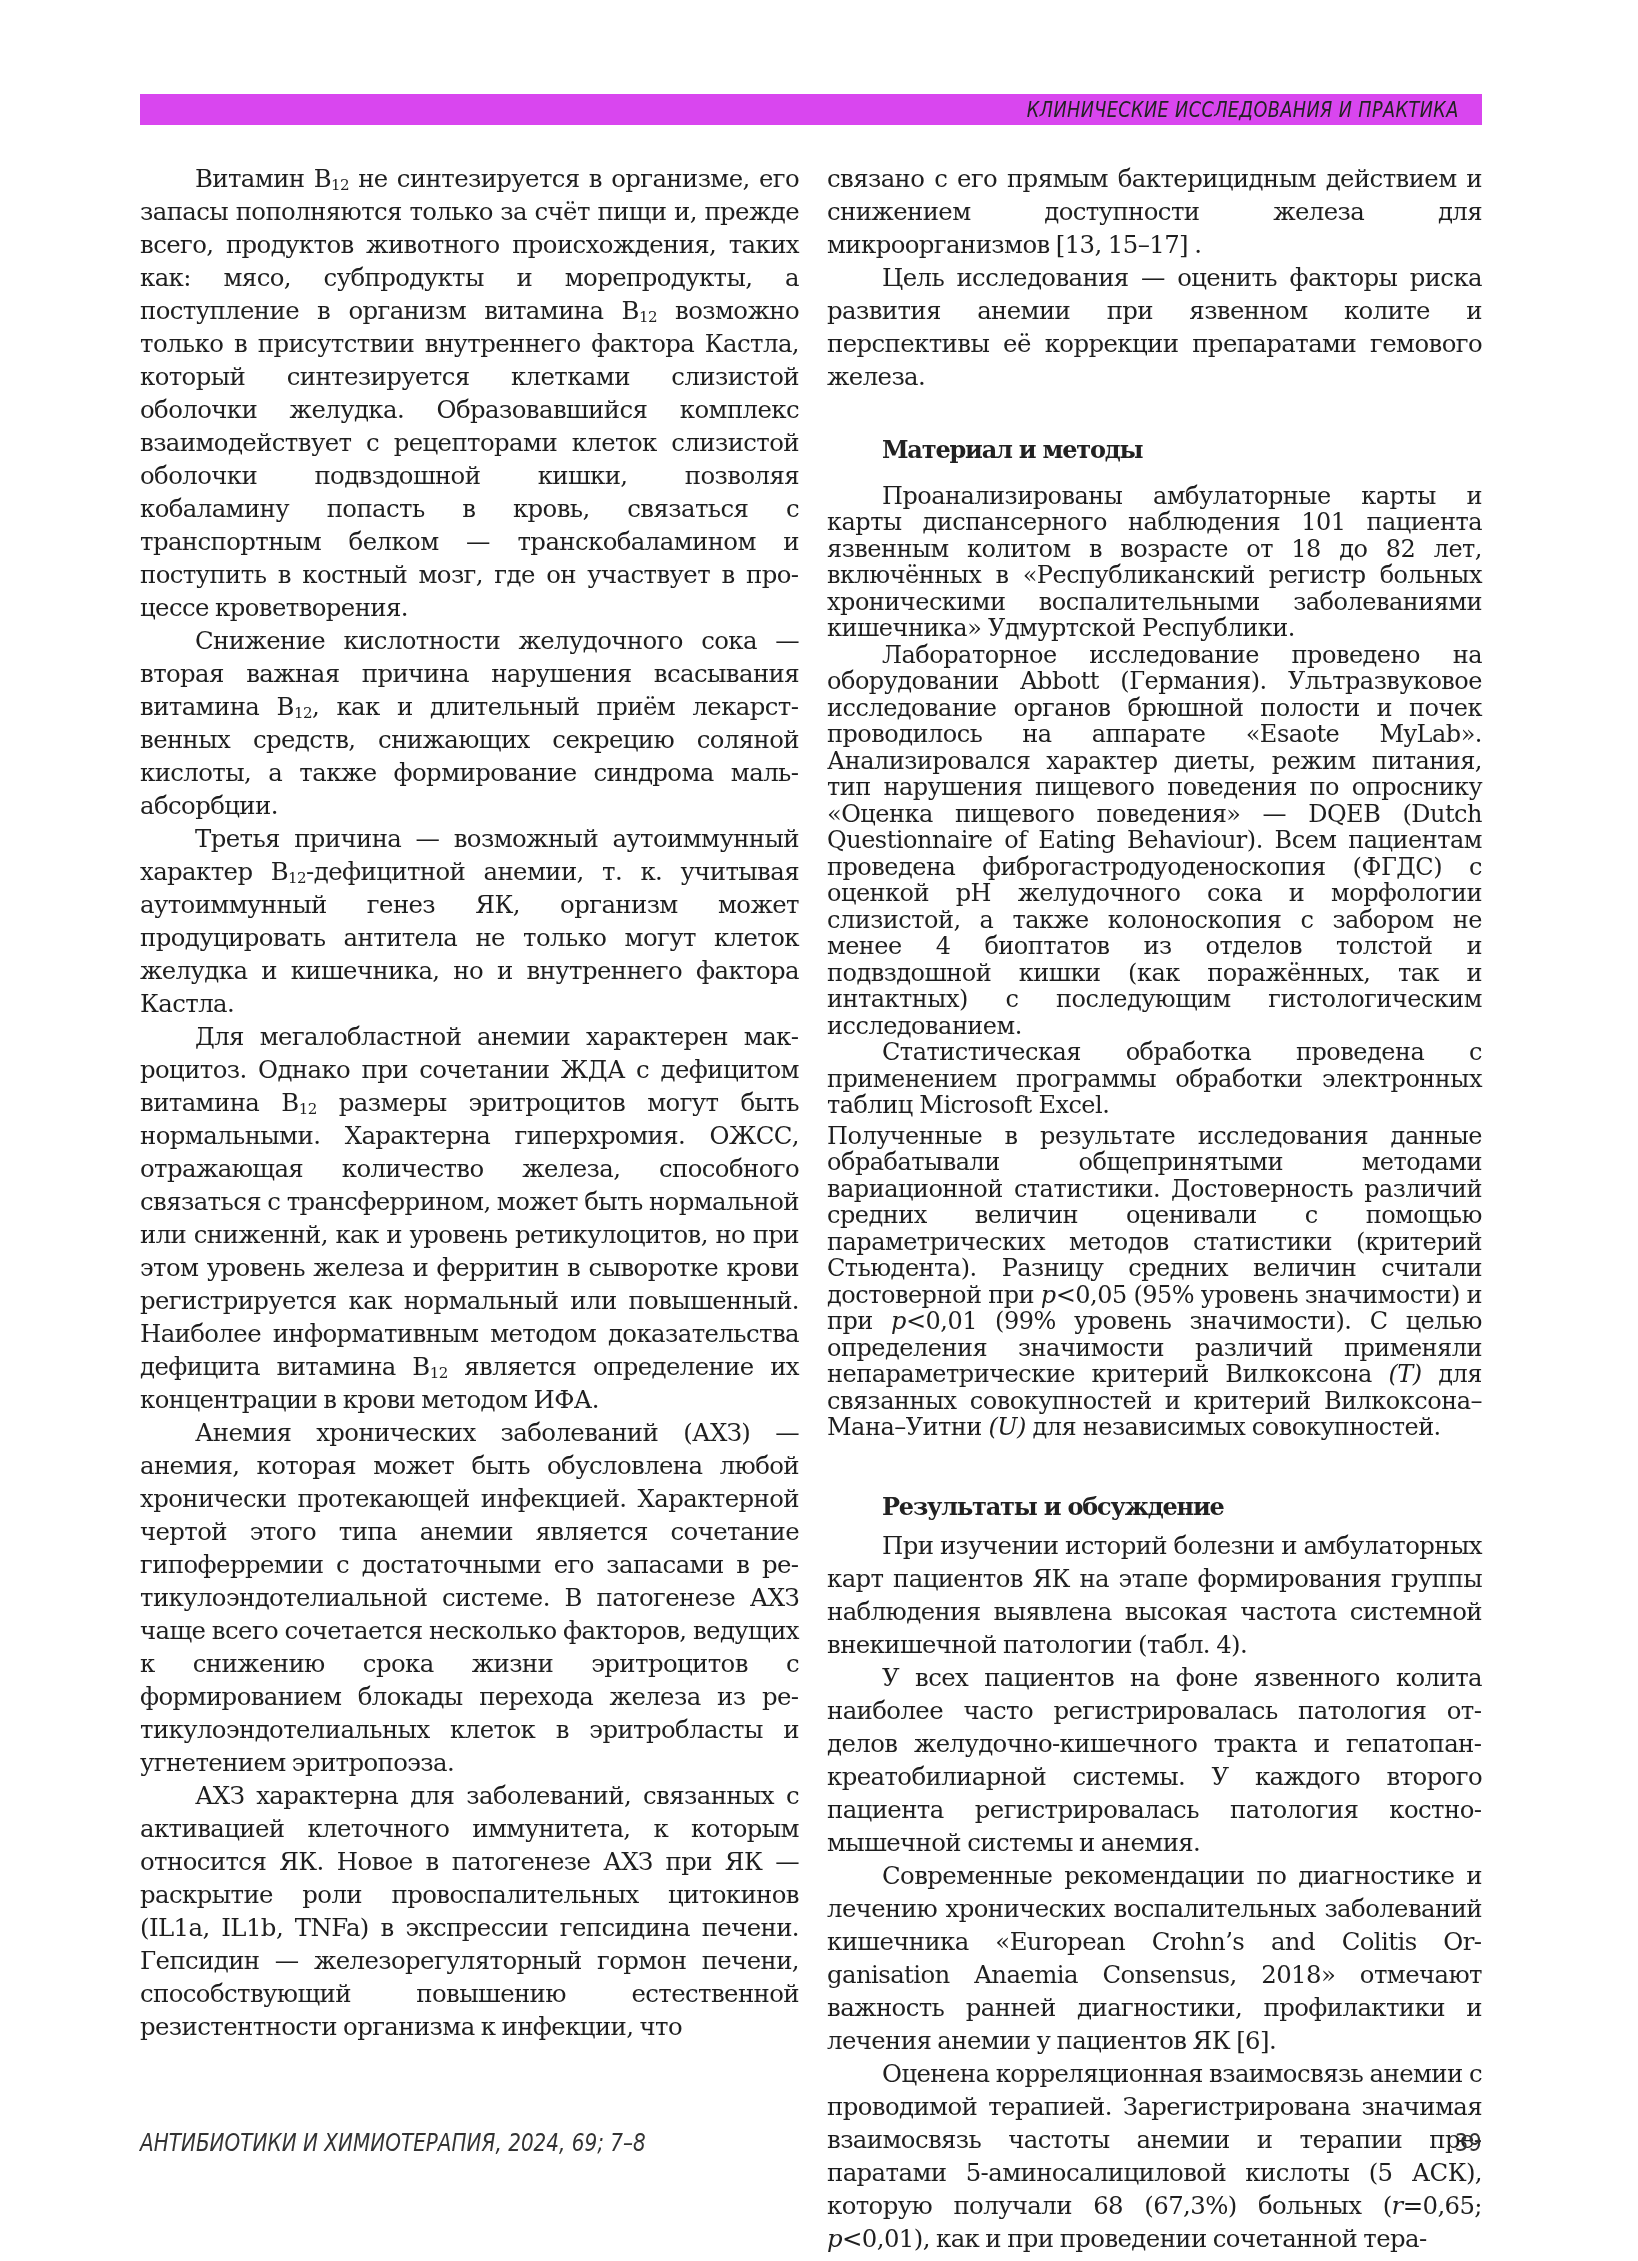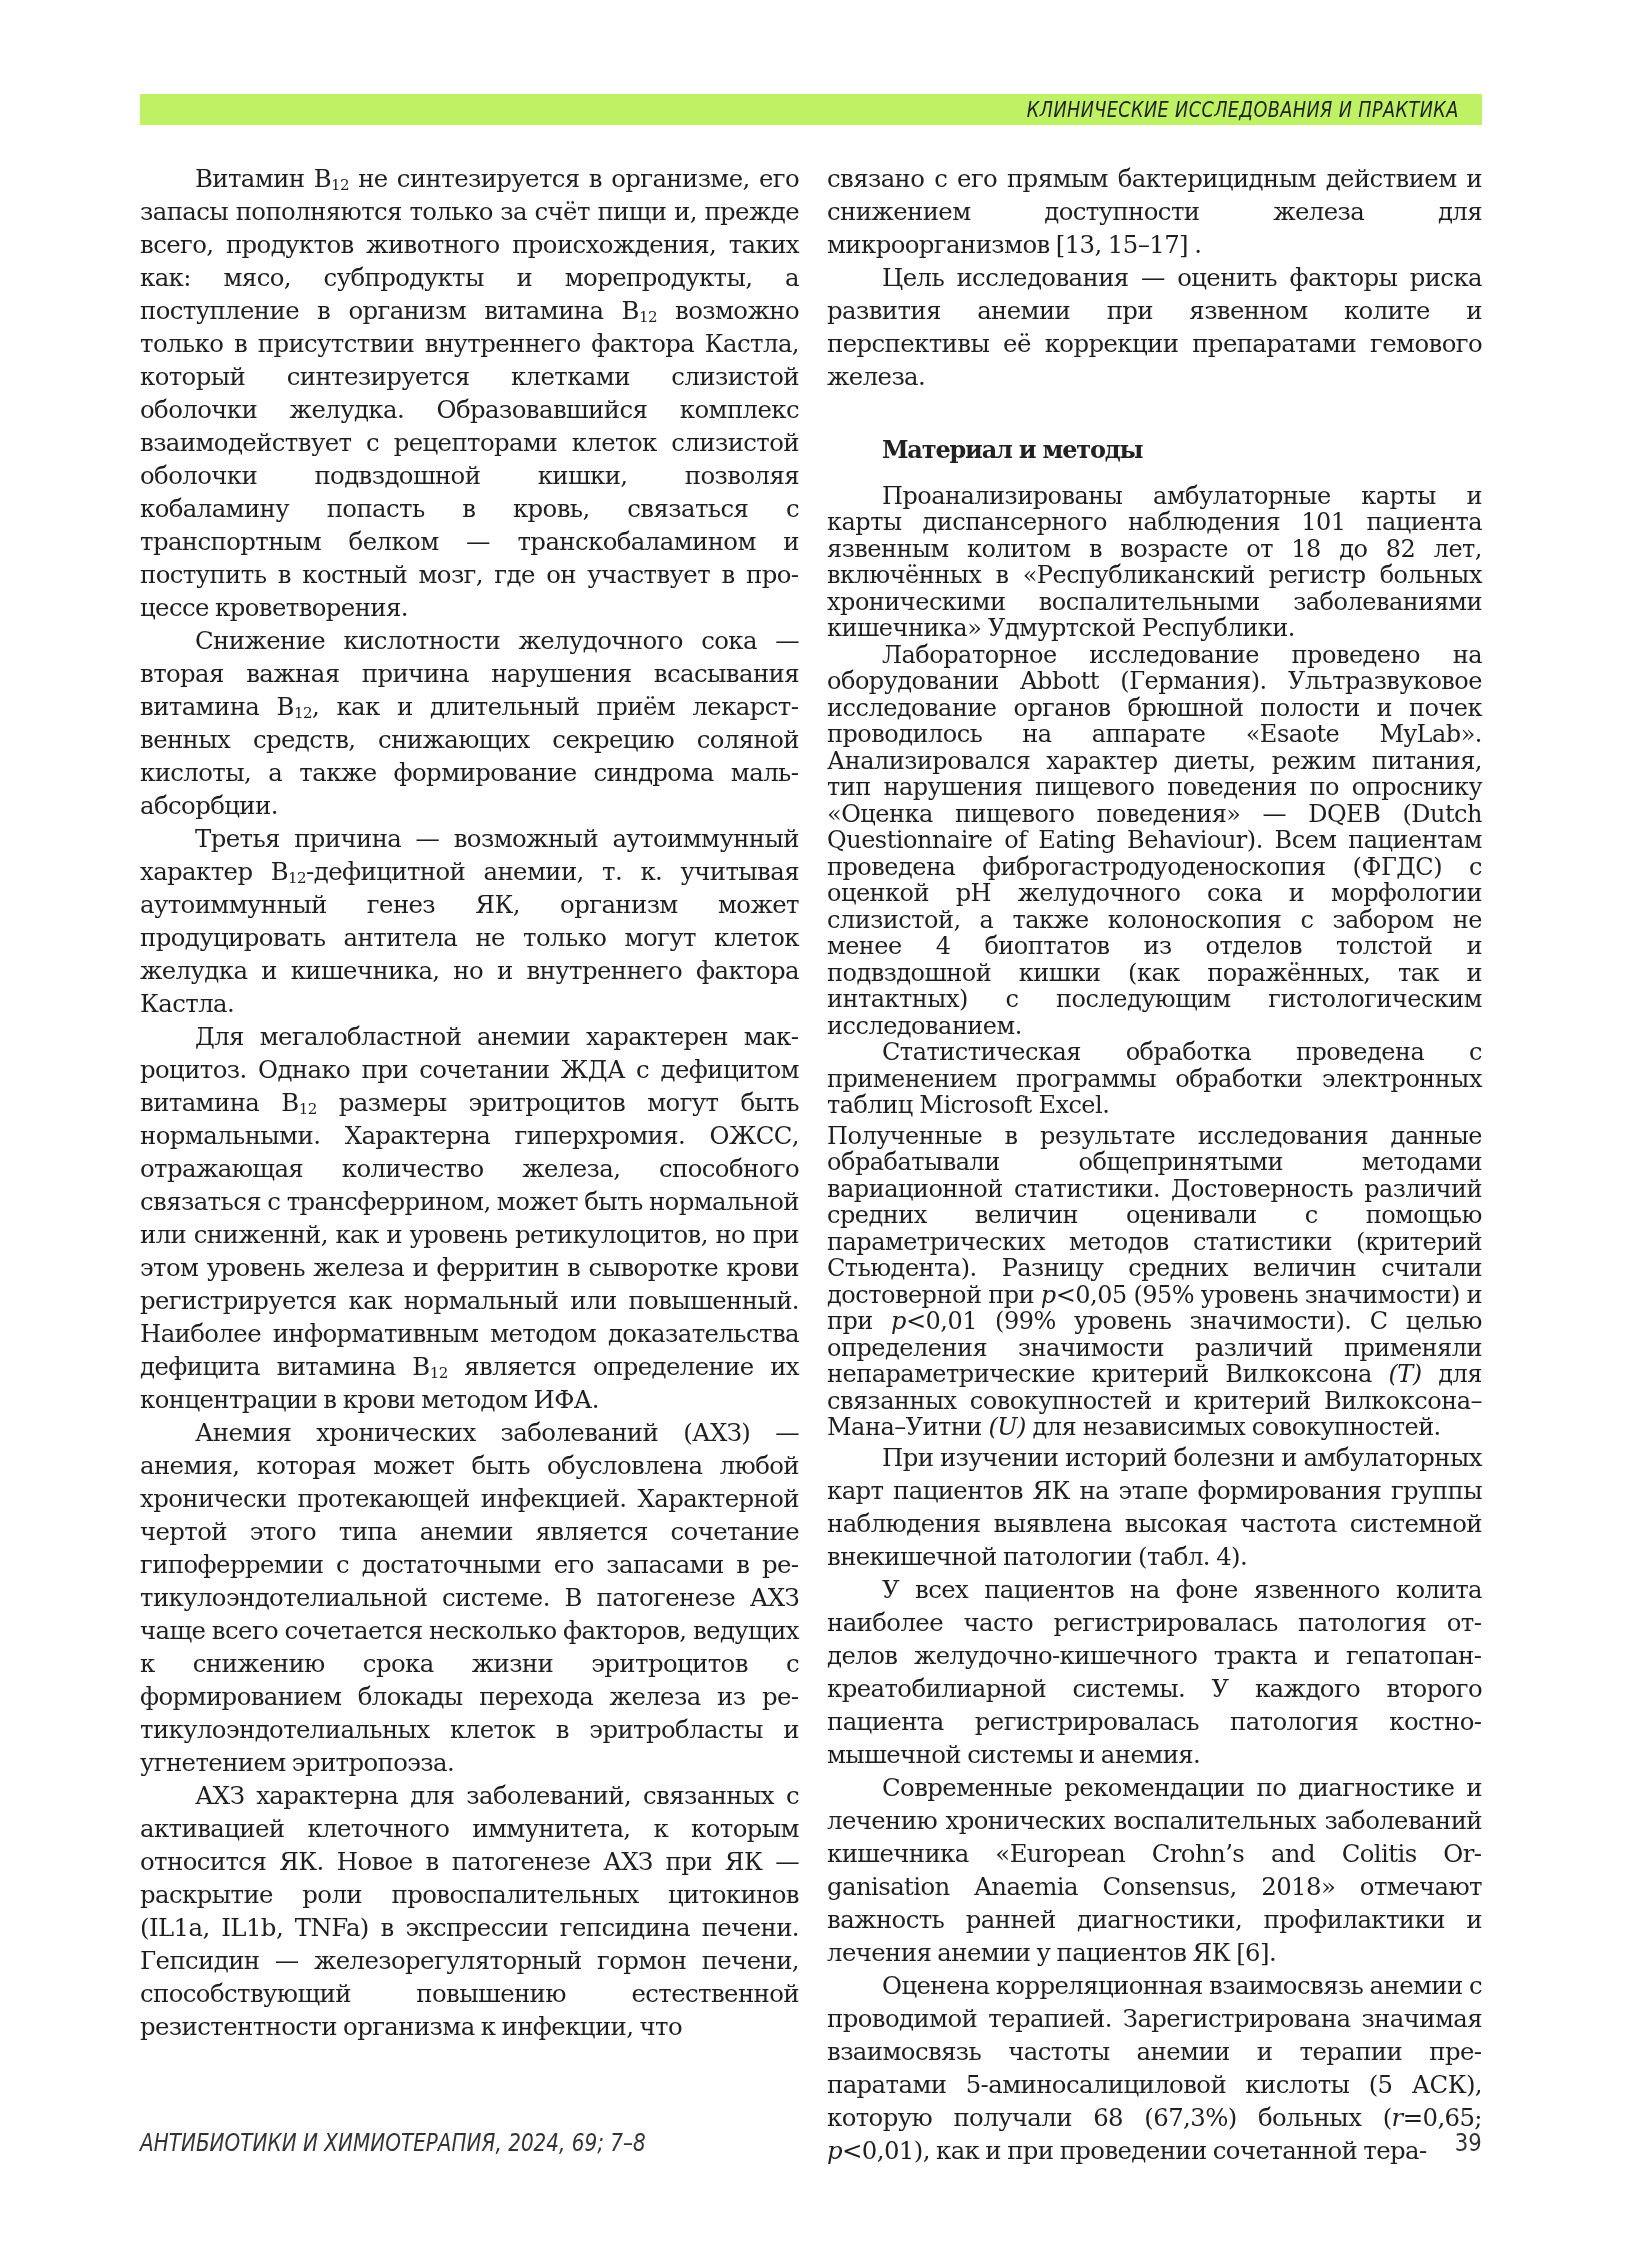--- a/index.html
+++ b/index.html
@@ -1,19 +1,19 @@
 <!DOCTYPE html>
 <html><head>
   <meta charset="utf-8">
   <style>
     html, body { margin: 0; padding: 0; background: #ffffff; }
     body { width: 1638px; height: 2262px; position: relative; overflow: hidden; color: #1f1f1f; }
     .header-bar {
       position: absolute; left: 140px; top: 94px; width: 1342px; height: 31px;
-      background: #bef264;
+      background: #d946ef;
     }
     .header-title {
       position: absolute; right: 23.4px; top: 0; line-height: 31px;
       font-family: "DejaVu Sans", sans-serif; font-style: italic; font-size: 21.5px;
       letter-spacing: 0.5px; color: #222; transform: scaleX(0.82); transform-origin: right center;
       white-space: nowrap;
     }
     .col {
       position: absolute; top: 162px;
       font-family: "DejaVu Serif", serif;
@@ -68,20 +68,21 @@
 <div class="col col-right">
   <p class="p noindent">связано с его прямым бактерицидным дей­ствием и снижением доступности железа для микроорганизмов [13, 15–17] .</p>
   <p class="p">Цель исследования — оценить факторы риска развития анемии при язвенном колите и перспективы её коррекции препаратами гемового железа.</p>
 
   <h2 class="h2 methods">Материал и методы</h2>
   <p class="sp">Проанализированы амбулаторные карты и карты дис­пансерного наблюдения 101 пациента язвенным колитом в возрасте от 18 до 82 лет, включённых в «Республиканский ре­гистр больных хроническими воспалительными заболева­ниями кишечника» Удмуртской Республики.</p>
   <p class="sp">Лабораторное исследование проведено на оборудовании Abbott (Германия). Ультразвуковое исследование органов брюшной полости и почек проводилось на аппарате «Esaote MyLab». Анализировался характер диеты, режим питания, тип нарушения пищевого поведения по опроснику «Оценка пи­щевого поведения» — DQEB (Dutch Questionnaire of Eating Be­haviour). Всем пациентам проведена фиброгастродуоденоско­пия (ФГДС) с оценкой pH желудочного сока и морфологии слизистой, а также колоноскопия с забором не менее 4 био­птатов из отделов толстой и подвздошной кишки (как пора­жённых, так и интактных) с последующим гистологическим исследованием.</p>
   <p class="sp">Статистическая обработка проведена с применением программы обработки электронных таблиц Microsoft Excel.</p>
   <p class="sp noindent" style="margin-top:3.9px;"><span>Полученные в результате исследования данные обрабатывали общепринятыми методами вариационной статистики. Досто­верность различий средних величин оценивали с помощью параметрических методов статистики (критерий Стьюдента). Разницу средних величин считали достоверной при </span><i class="v">p</i><span>&lt;0,05 (95% уровень значимости) и при </span><i class="v">p</i><span>&lt;0,01 (99% уровень значимости). С целью определения значимости различий применяли непа­раметрические критерий Вилкоксона </span><i class="v">(T)</i><span> для связанных сово­купностей и критерий Вилкоксона–Мана–Уитни </span><i class="v">(U)</i><span> для неза­висимых совокупностей.</span></p>
 
+  <h2 class="h2 results">Результаты и обсуждение</h2>
   <p class="p">При изучении историй болезни и амбулатор­ных карт пациентов ЯК на этапе формирования группы наблюдения выявлена высокая частота системной внекишечной патологии (табл. 4).</p>
   <p class="p">У всех пациентов на фоне язвенного колита наиболее часто регистрировалась патология от­делов желудочно-кишечного тракта и гепатопан­креатобилиарной системы. У каждого второго пациента регистрировалась патология костно­мышечной системы и анемия.</p>
   <p class="p">Современные рекомендации по диагностике и лечению хронических воспалительных заболе­ваний кишечника «European Crohn’s and Colitis Or­ganisation Anaemia Consensus, 2018» отмечают важность ранней диагностики, профилактики и лечения анемии у пациентов ЯК [6].</p>
   <p class="p"><span>Оценена корреляционная взаимосвязь анемии с проводимой терапией. Зарегистрирована значи­мая взаимосвязь частоты анемии и терапии пре­паратами 5-аминосалициловой кислоты (5 АСК), которую получали 68 (67,3%) больных (</span><i class="v">r</i><span>=0,65; </span><i class="v">p</i><span>&lt;0,01), как и при проведении сочетанной тера-</span></p>
 </div>
 
 <div class="footer-journal">АНТИБИОТИКИ И ХИМИОТЕРАПИЯ, 2024, 69; 7–8</div>
 <div class="footer-page">39</div>
 
 

